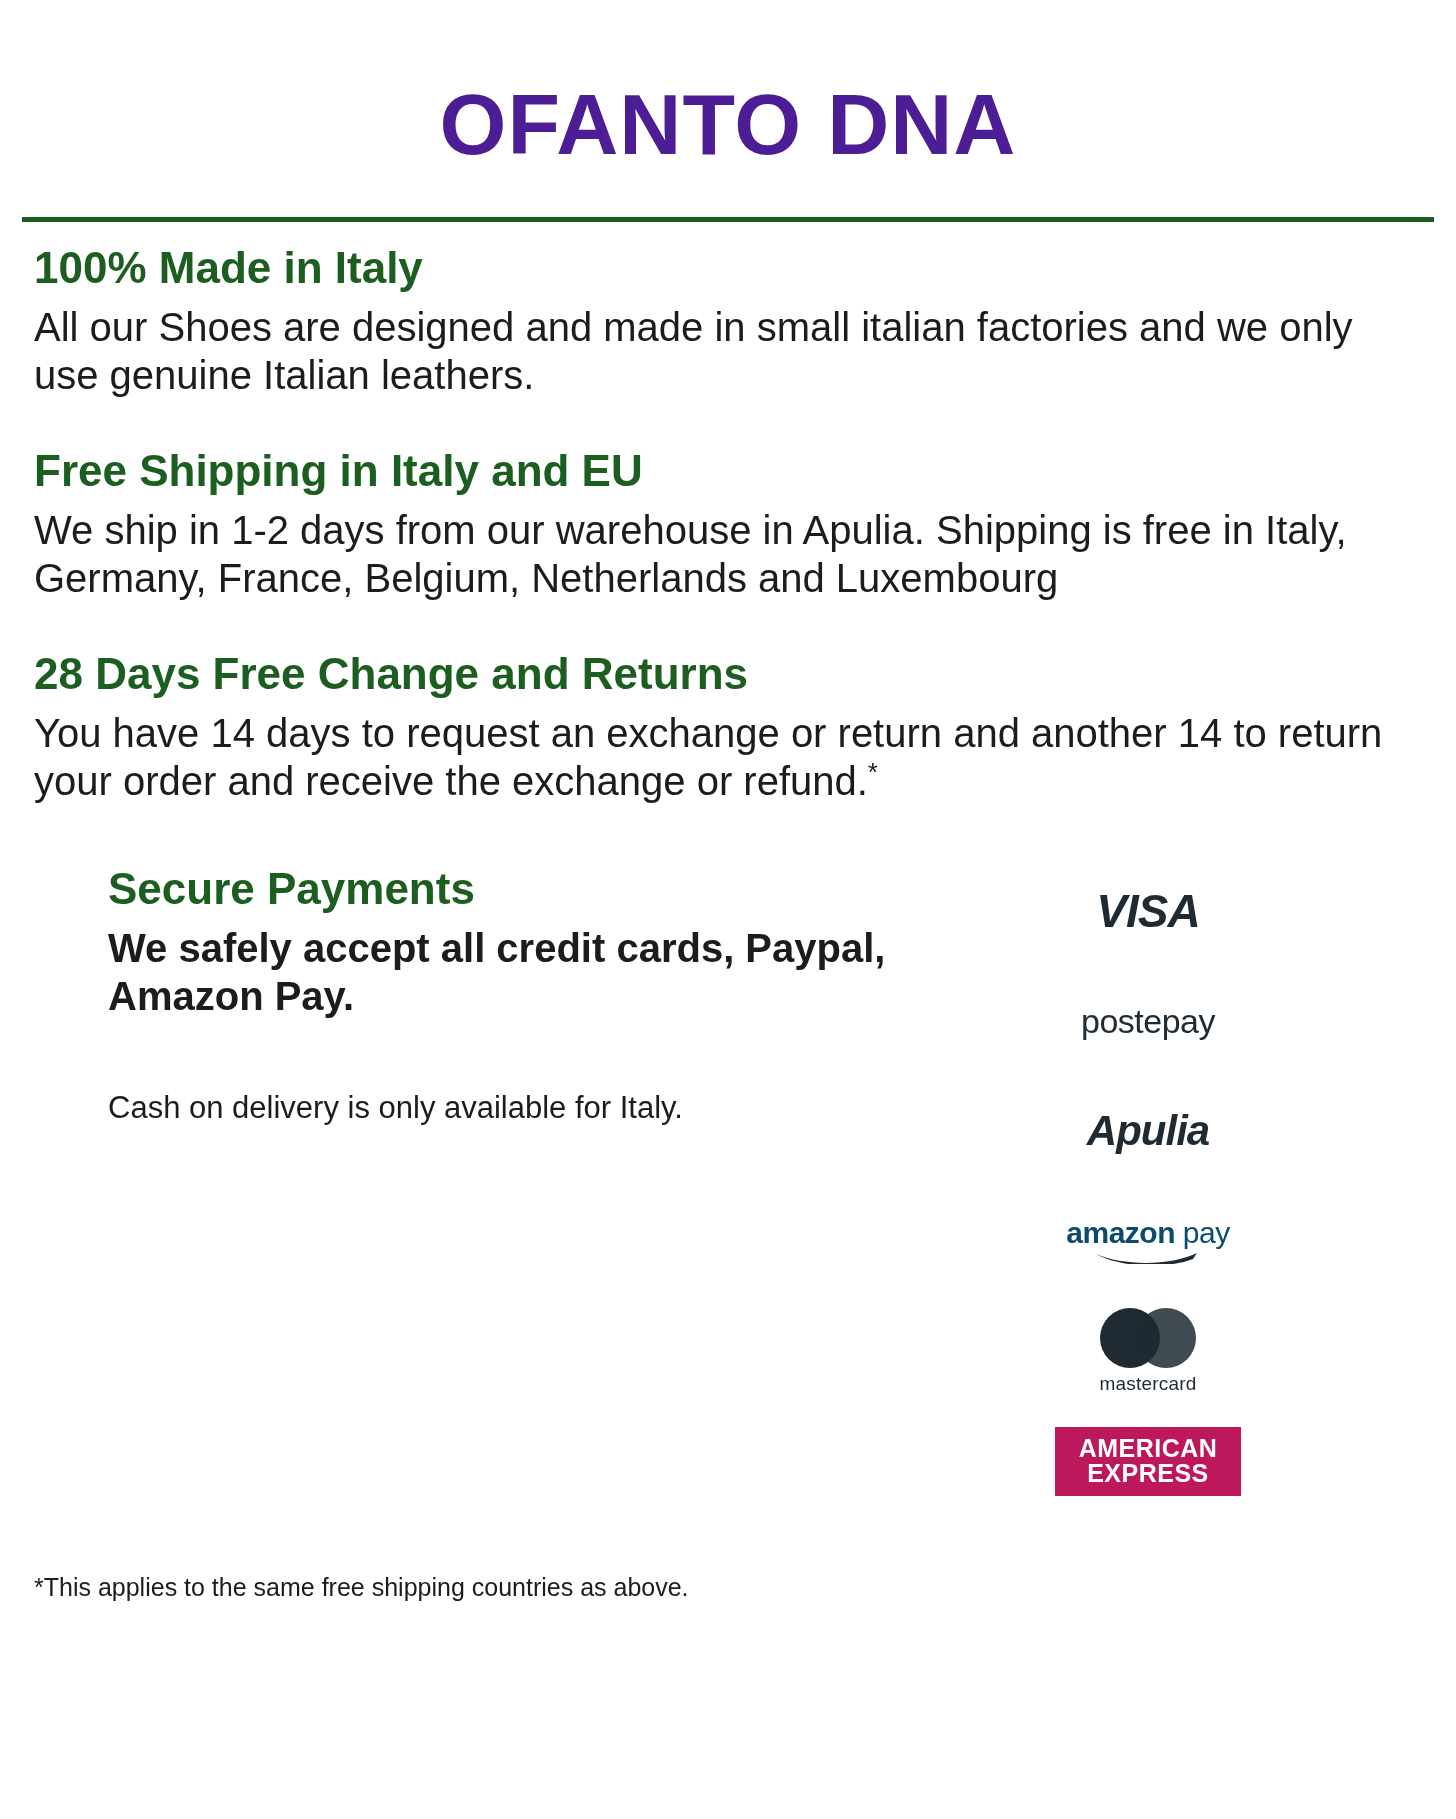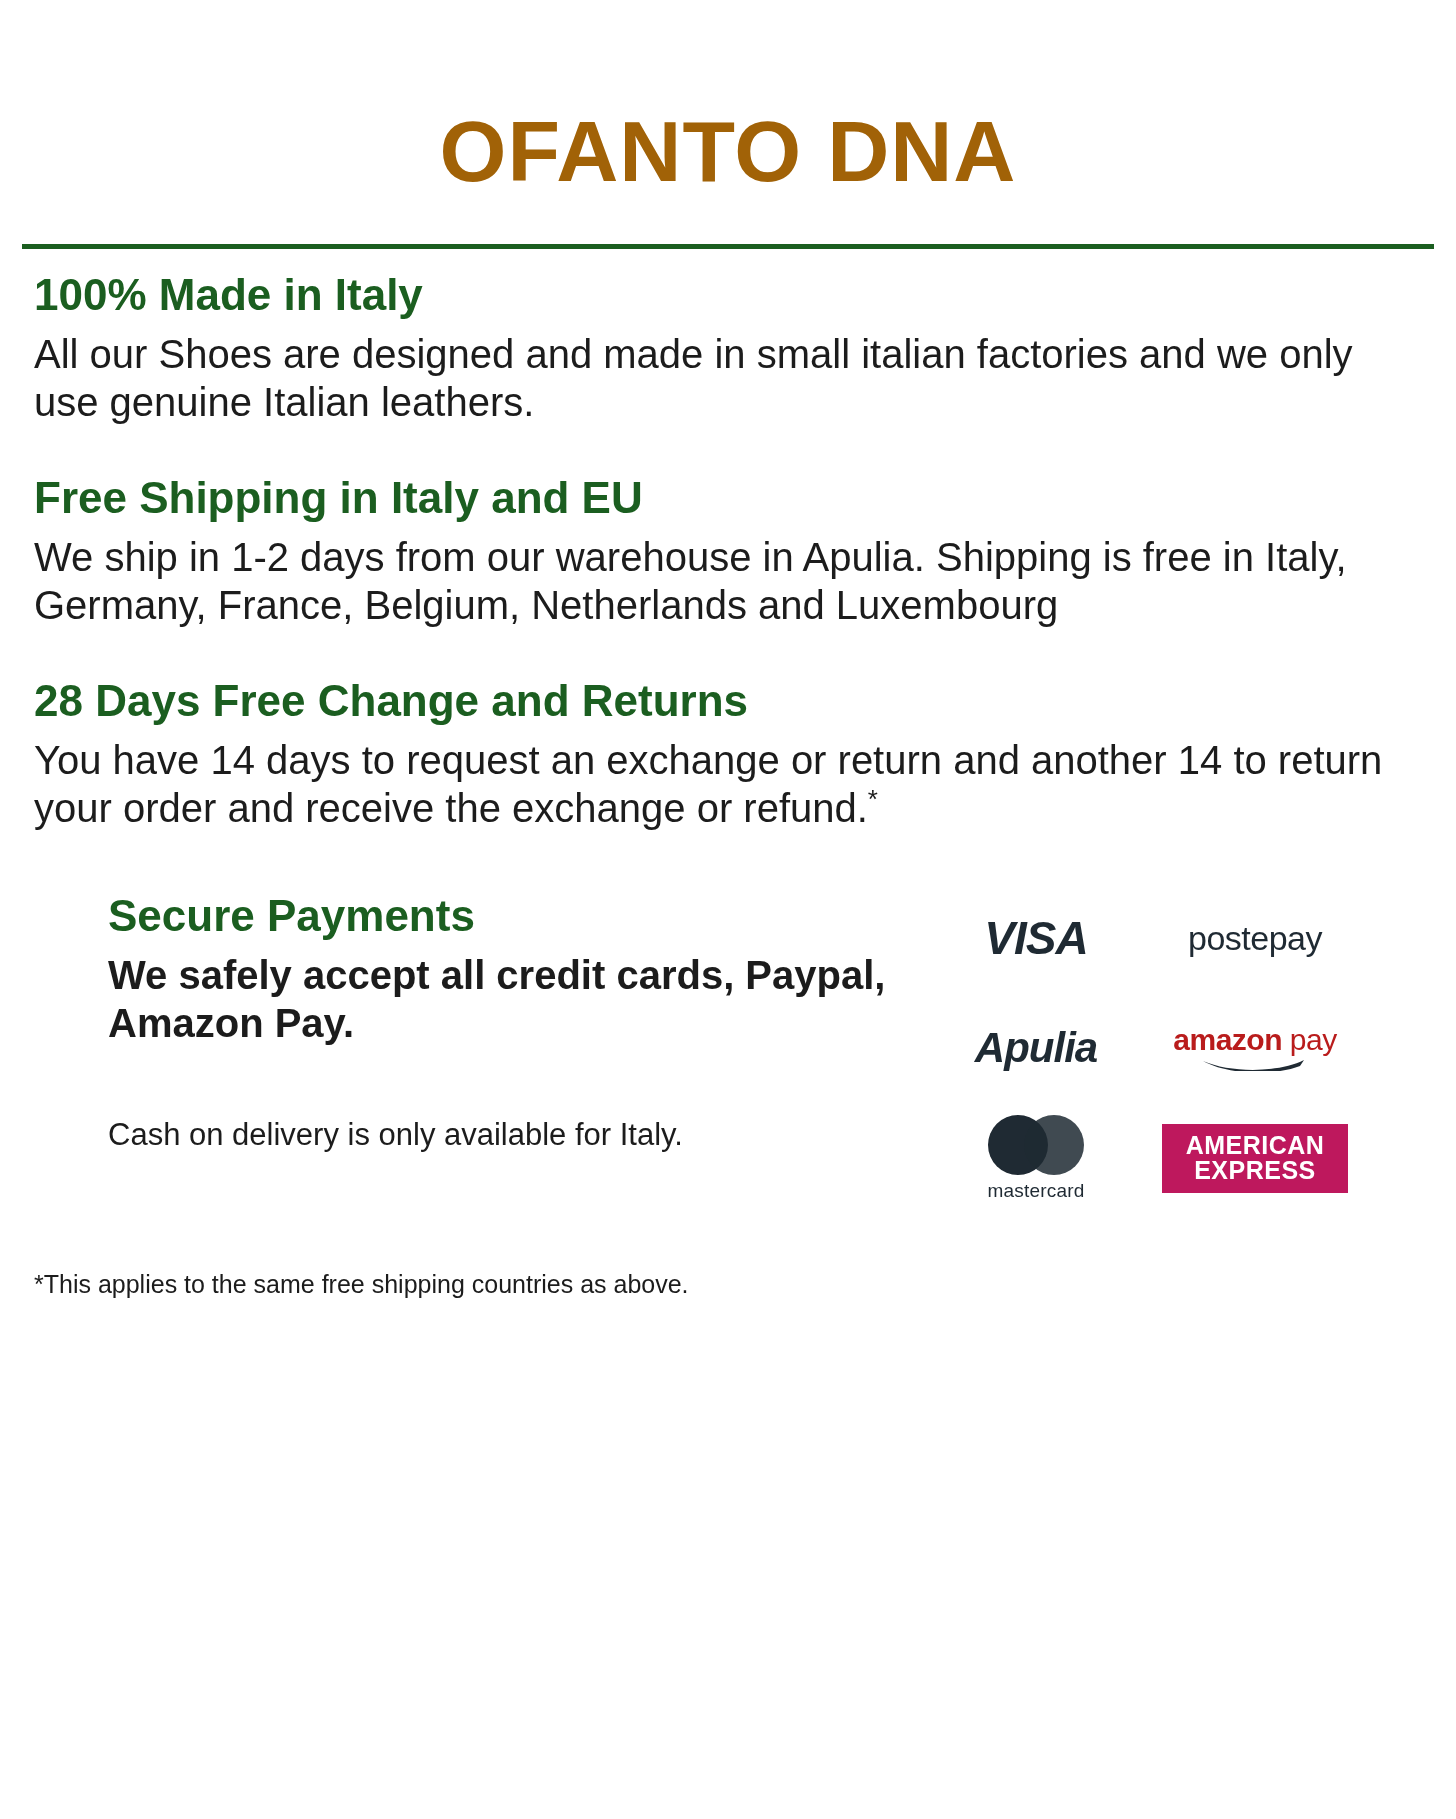--- a/index.html
+++ b/index.html
@@ -17,26 +17,26 @@
   }
   .page {
     position: relative;
     width: 1456px;
     height: 1819px;
     box-sizing: border-box;
     padding: 0 34px;
   }
   .title {
     text-align: center;
-    color: #a16207;
+    color: #4c1d95;
     font-size: 86px;
     font-weight: 700;
     letter-spacing: 1px;
     margin: 0;
-    padding-top: 108px;
+    padding-top: 81px;
     line-height: 1.0;
   }
   .rule {
     height: 5px;
     background: #1b5e20;
     margin-top: 50px;
     margin-left: -12px;
     margin-right: -12px;
   }
   .section {
@@ -88,21 +88,21 @@
   .footnote {
     font-size: 25px;
     color: #1c1c1c;
     margin: 76px 0 0 0;
   }
   .logos {
     flex: 0 0 auto;
     width: 400px;
     margin-top: 14px;
     display: grid;
-    grid-template-columns: 1fr 1fr;
+    grid-template-columns: 1fr;
     grid-row-gap: 28px;
     grid-column-gap: 10px;
     align-items: center;
     justify-items: center;
     gap: 38px;
   }
   .logo-cell {
     height: 72px;
     display: flex;
     align-items: center;
@@ -126,21 +126,21 @@
   .paypal {
     font-size: 42px;
     font-weight: 700;
     font-style: italic;
     color: #1f2a33;
     letter-spacing: -1px;
   }
   .amazonpay {
     text-align: center;
     line-height: 1;
-    color: #b91c1c;
+    color: #0c4a6e;
   }
   .amazonpay .top {
     font-size: 30px;
     font-weight: 700;
     letter-spacing: -0.5px;
   }
   .amazonpay .top span.light {
     font-weight: 400;
   }
   .amazonpay .swoosh {

